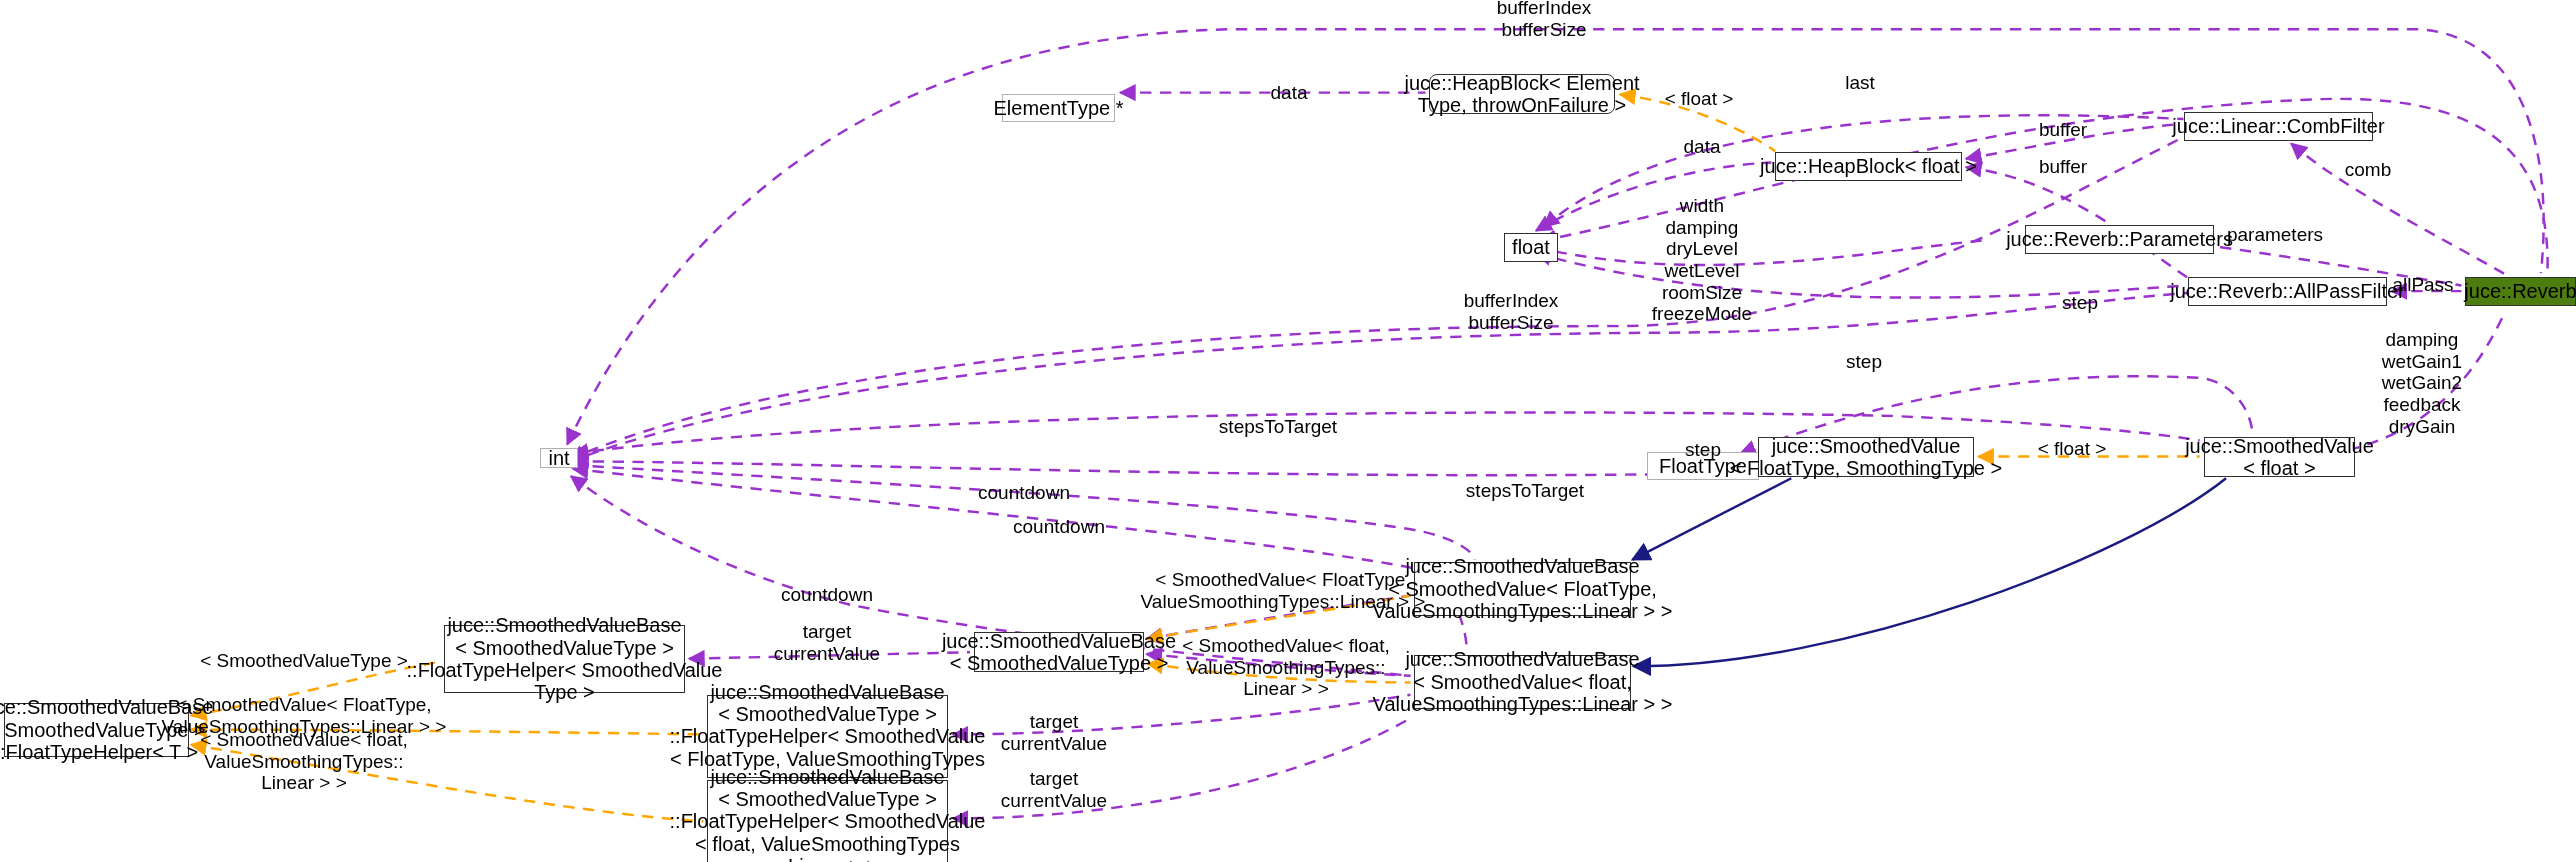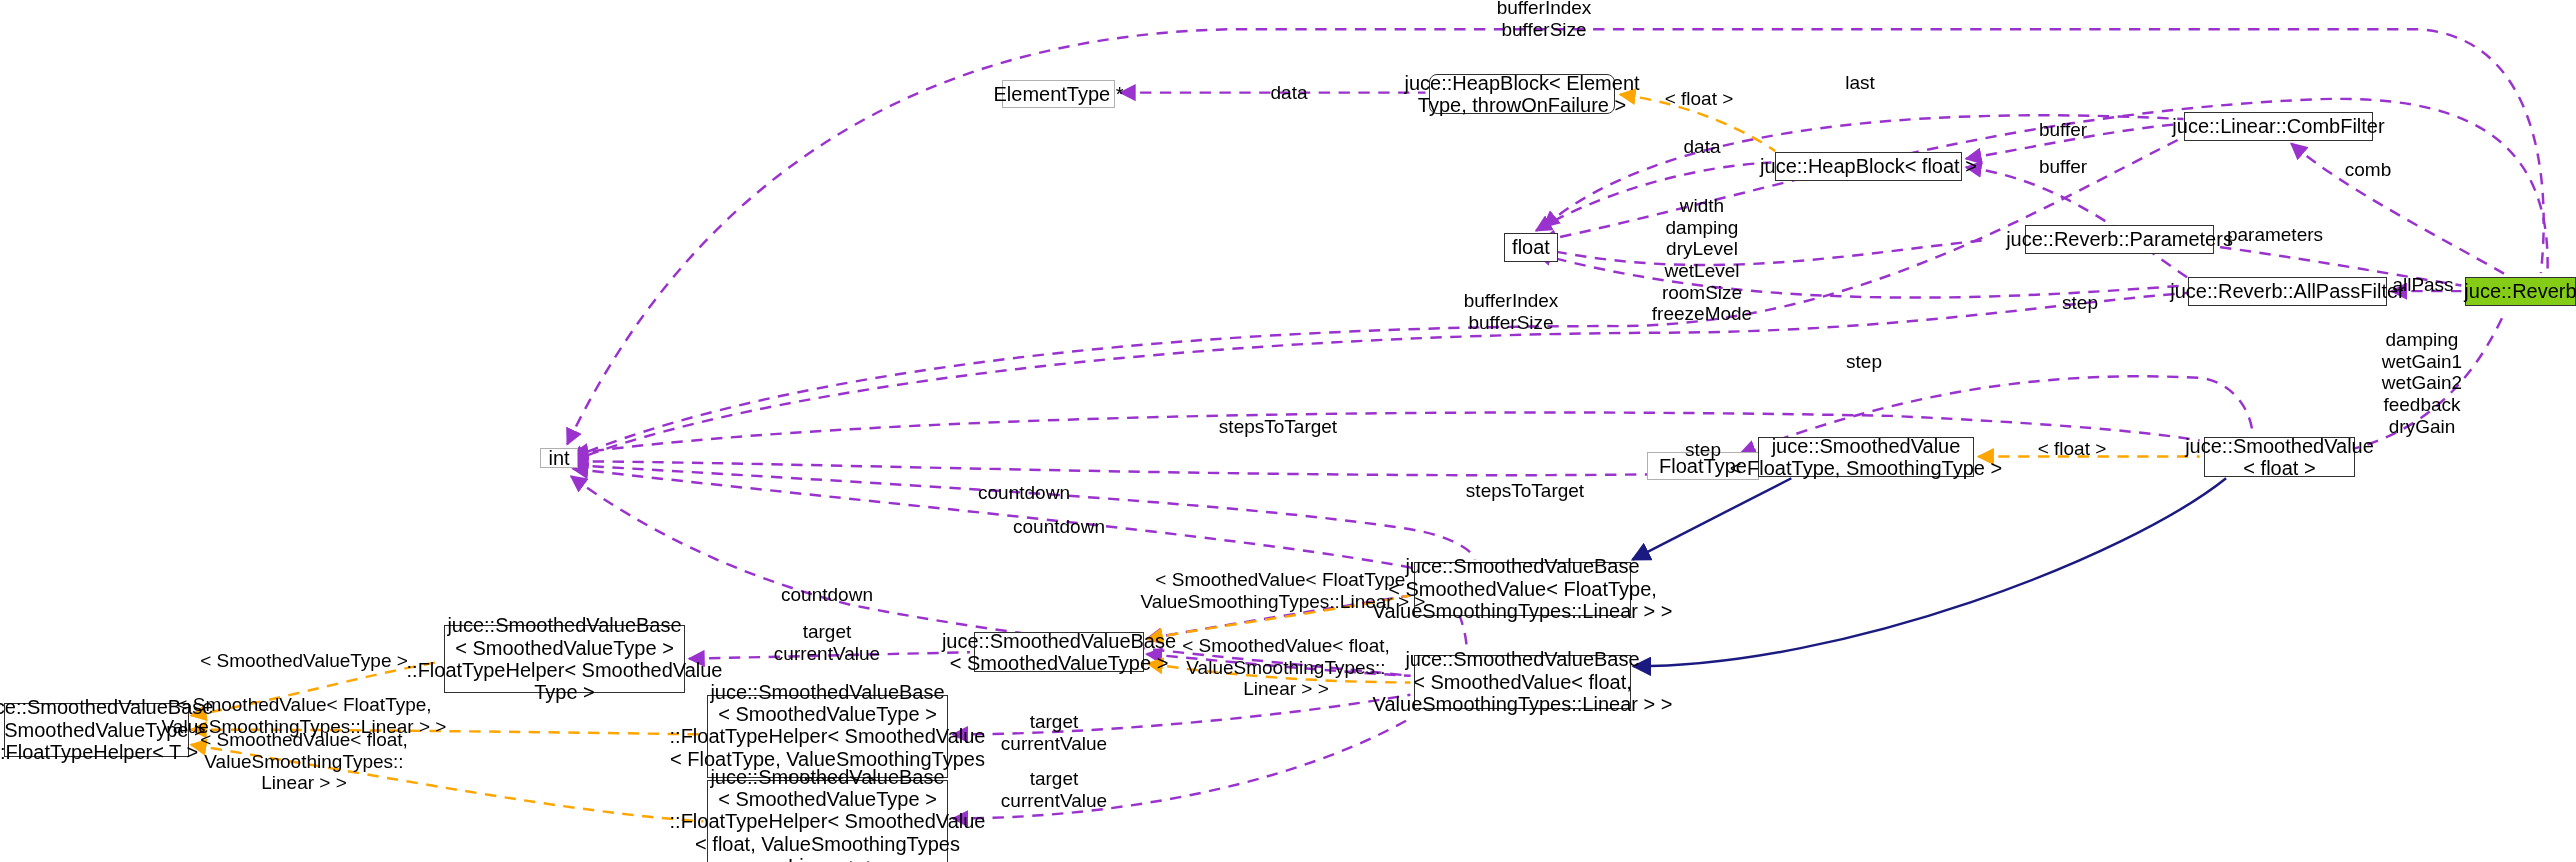--- a/index.html
+++ b/index.html
@@ -32,21 +32,21 @@
     text-align: center;
     display: flex;
     align-items: center;
     justify-content: center;
     white-space: pre;
     padding: 0.9px 4.7px;
   }
   .node.strong { border-width: 1.9px; border-color: #303030; }
   .node.light  { border-width: 0.9px; border-color: #b0b0b0; }
   .node.current {
-    background: #84cc16;
+    background: #4d7c0f;
     border: 1.9px solid #303030;
   }
   .edge-label {
     position: absolute;
     color: #000000;
     font-size: 19px;
     line-height: 1.14;
     text-align: center;
     white-space: pre;
     transform: translate(-50%, -50%);
@@ -146,21 +146,21 @@
     </g>
 
     <g fill="none" stroke="#1a1a80" stroke-width="2.6" marker-start="url(#arrowNavy)">
 
       <path d="M 1727 592 L 1895 506"></path>
 
       <path d="M 1728 705 C 1950 705 2250 590 2355 506"></path>
     </g>
   </svg>
 
-  <div class="node light" style="left:1002px; top:80px;  width:113px; height:28px;">ElementType *</div>
+  <div class="node light" style="left:1002px; top:94px;  width:113px; height:28px;">ElementType *</div>
   <div class="node strong" style="left:1429px; top:74px;  width:186px; height:40px;border-radius:8px;">juce::HeapBlock&lt; Element
 Type, throwOnFailure &gt;</div>
   <div class="node strong" style="left:1775px; top:152px; width:187px; height:29px;">juce::HeapBlock&lt; float &gt;</div>
   <div class="node strong" style="left:1504px; top:233px; width:54px;  height:29px;">float</div>
   <div class="node strong" style="left:2184px; top:112px; width:189px; height:29px;">juce::Linear::CombFilter</div>
   <div class="node strong" style="left:1989px; top:225px; width:189px; height:29px;margin-left:36px;">juce::Reverb::Parameters</div>
   <div class="node strong" style="left:2188px; top:277px; width:199px; height:29px;">juce::Reverb::AllPassFilter</div>
   <div class="node current" style="left:2465px; top:277px; width:111px; height:29px;">juce::Reverb</div>
   <div class="node light" style="left:540px;  top:448px; width:38px;  height:20px;">int</div>
   <div class="node light" style="left:1647px; top:452px; width:112px;  height:28px;">FloatType</div>

